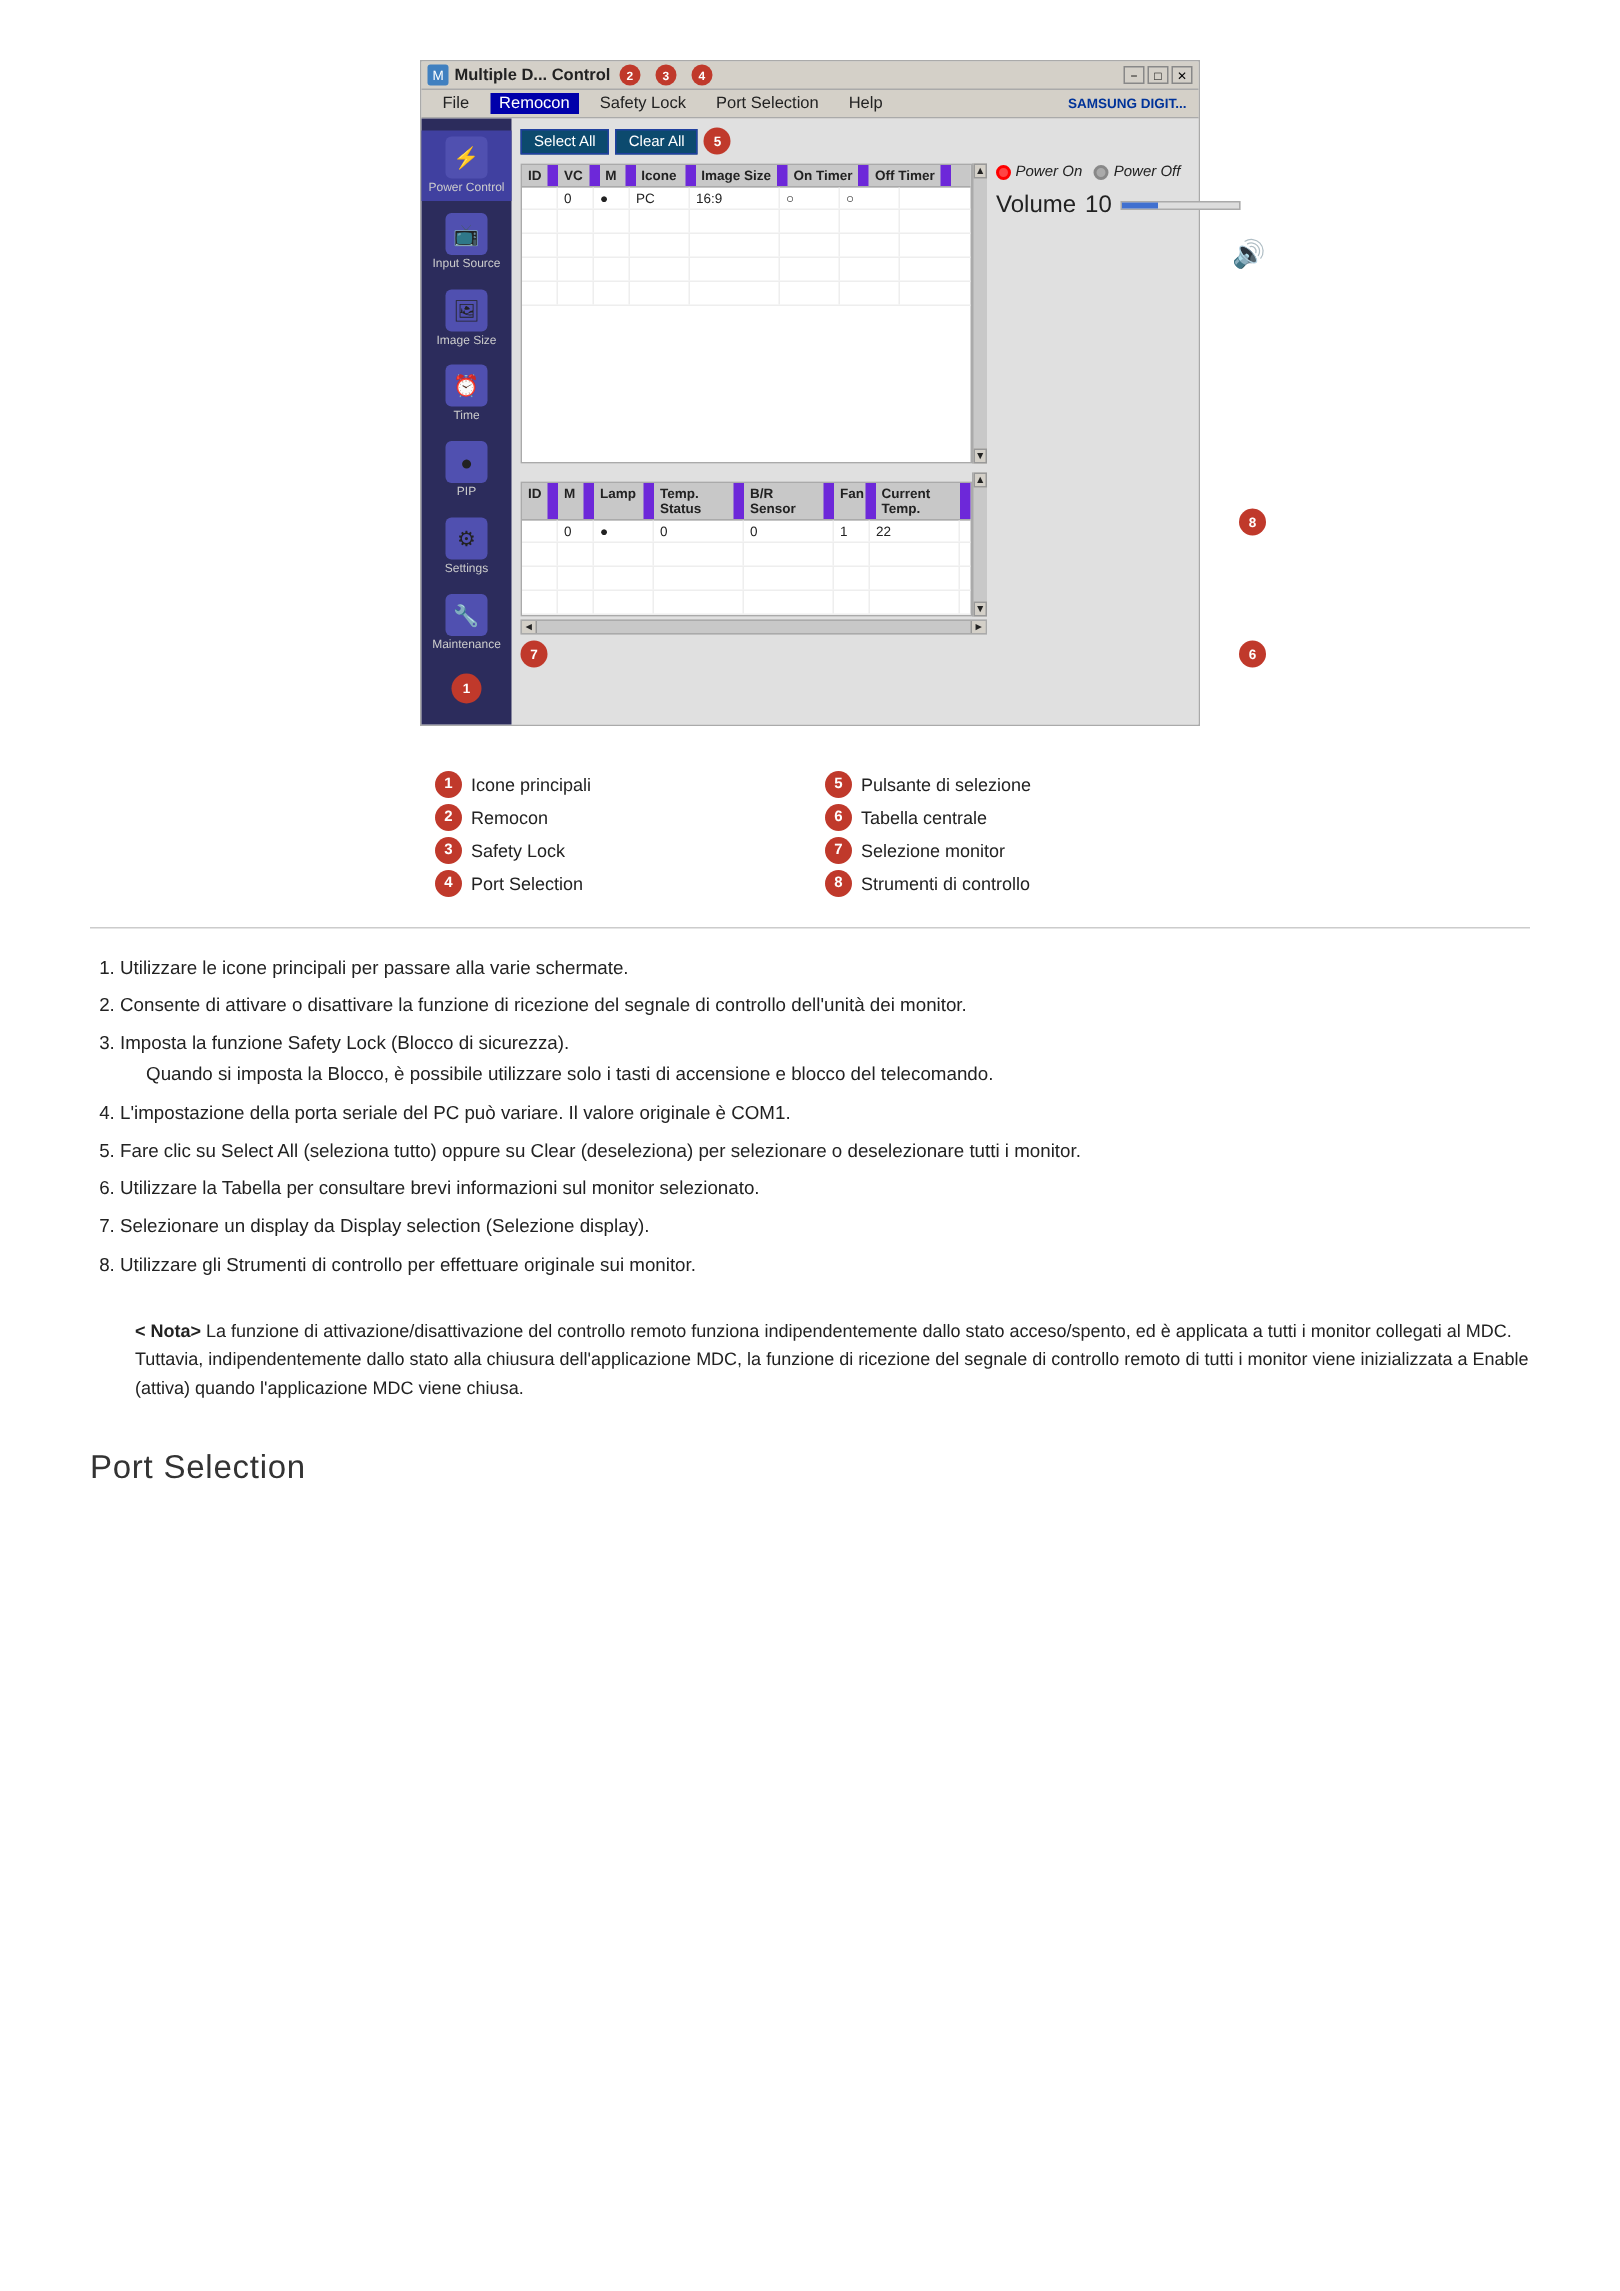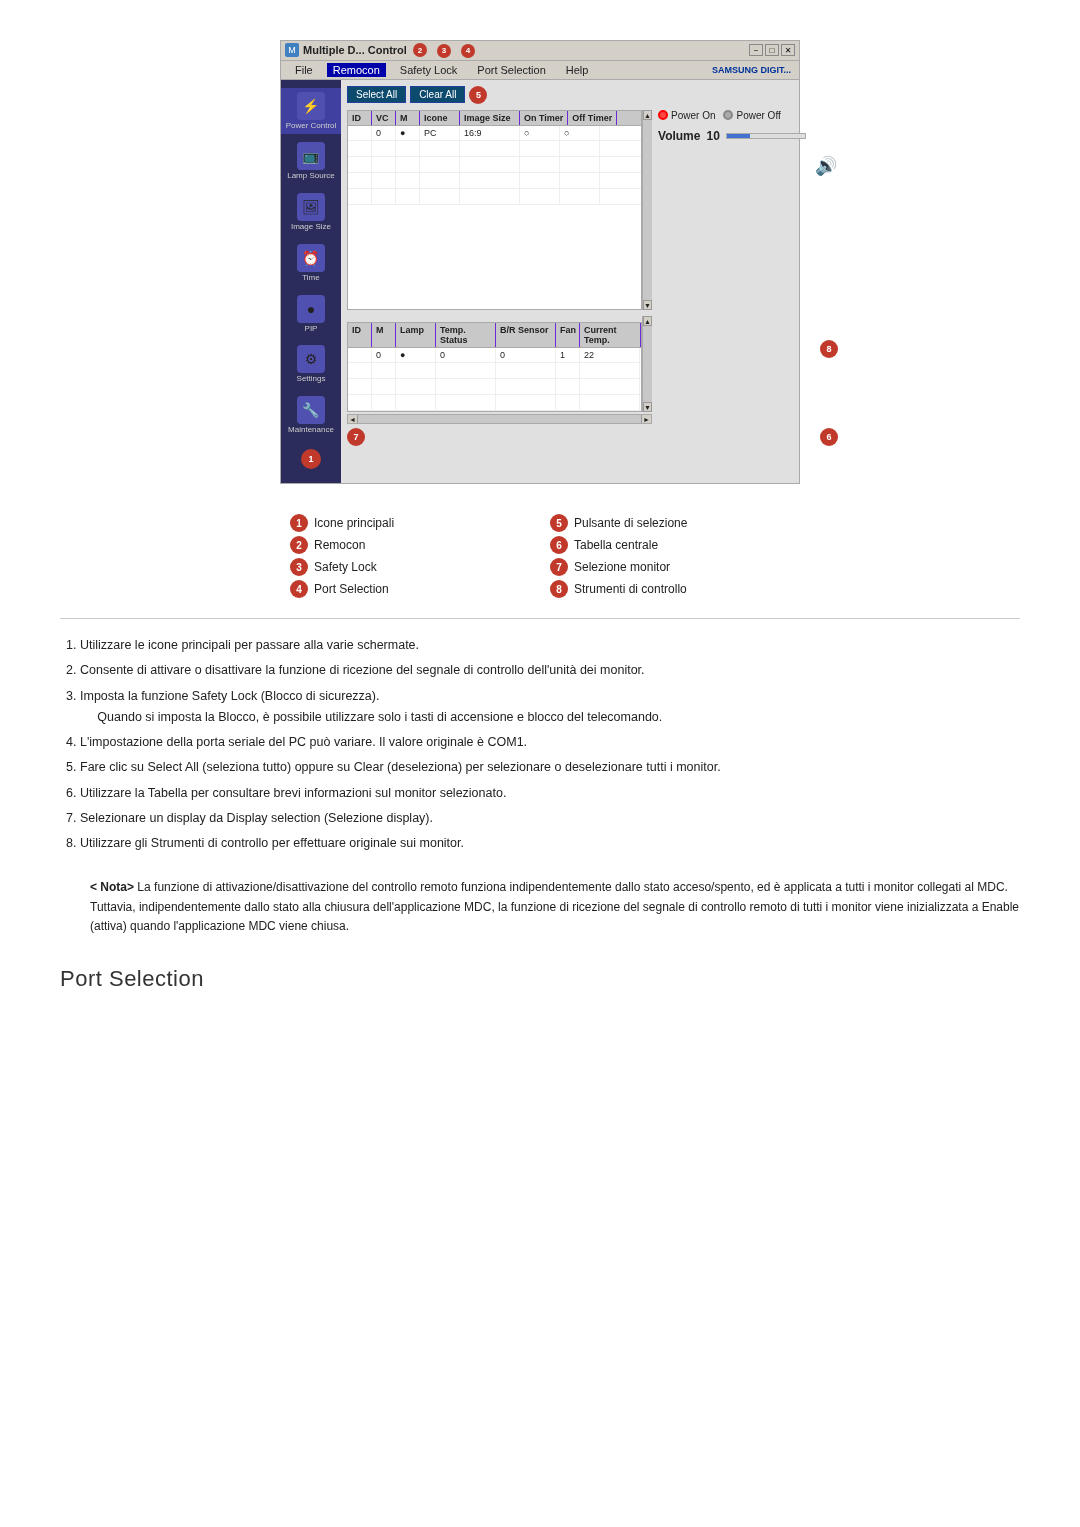--- a/index.html
+++ b/index.html
@@ -177,21 +177,21 @@
       border: 1px solid #aaa;
       min-height: 200px;
     }
     .table-header {
       display: flex;
       background: #c8c8c8;
       border-bottom: 1px solid #aaa;
       font-size: 9px;
       font-weight: bold;
     }
-    .th { padding: 2px 4px; border-right: 1px solid #6d28d9; min-width: 24px; }
+    .th { padding: 2px 4px; border-right: 7px solid #6d28d9; min-width: 24px; }
     .th.wide { min-width: 40px; }
     .th.wider { min-width: 60px; }
 
     .table-row-data {
       display: flex;
       border-bottom: 1px solid #eee;
       font-size: 9px;
     }
     .td { padding: 2px 4px; border-right: 1px solid #eee; min-width: 24px; }
     .td.wide { min-width: 40px; }
@@ -202,34 +202,34 @@
       width: 180px;
       display: flex;
       flex-direction: column;
       gap: 8px;
     }
     .power-row {
       display: flex; gap: 8px; align-items: center;
     }
     .radio-label {
       display: flex; align-items: center; gap: 3px;
-      font-size: 10px; cursor: pointer;
+      font-size: 10px; cursor: pointer; font-style: italic;
     }
     .radio-dot {
       width: 10px; height: 10px;
       border-radius: 50%;
       border: 2px solid #888;
       display: inline-block;
     }
     .radio-dot.on { background: #ff4444; border-color: #ff0000; }
     .radio-dot.off { background: #aaaaaa; border-color: #888; }
 
     .volume-row {
-      display: flex; align-items: center; gap: 6px; font-size: 12px;
-      font-weight: bold;
+      display: flex; align-items: center; gap: 6px; font-size: 16px;
+      font-weight: normal;
     }
     .volume-slider {
       width: 80px; height: 6px;
       background: #ddd;
       border: 1px solid #aaa;
       position: relative;
     }
     .volume-fill {
       height: 100%; background: #4070d0; width: 30%;
     }
@@ -361,21 +361,21 @@
 
   <div class="app-content">
 
     <div class="sidebar">
       <div class="sidebar-item active">
         <div class="sidebar-icon">⚡</div>
         <span class="sidebar-label">Power Control</span>
       </div>
       <div class="sidebar-item">
         <div class="sidebar-icon">📺</div>
-        <span class="sidebar-label">Lamp Source</span>
+        <span class="sidebar-label">Input Source</span>
       </div>
       <div class="sidebar-item">
         <div class="sidebar-icon">🖼</div>
         <span class="sidebar-label">Image Size</span>
       </div>
       <div class="sidebar-item">
         <div class="sidebar-icon">⏰</div>
         <span class="sidebar-label">Time</span>
       </div>
       <div class="sidebar-item">

